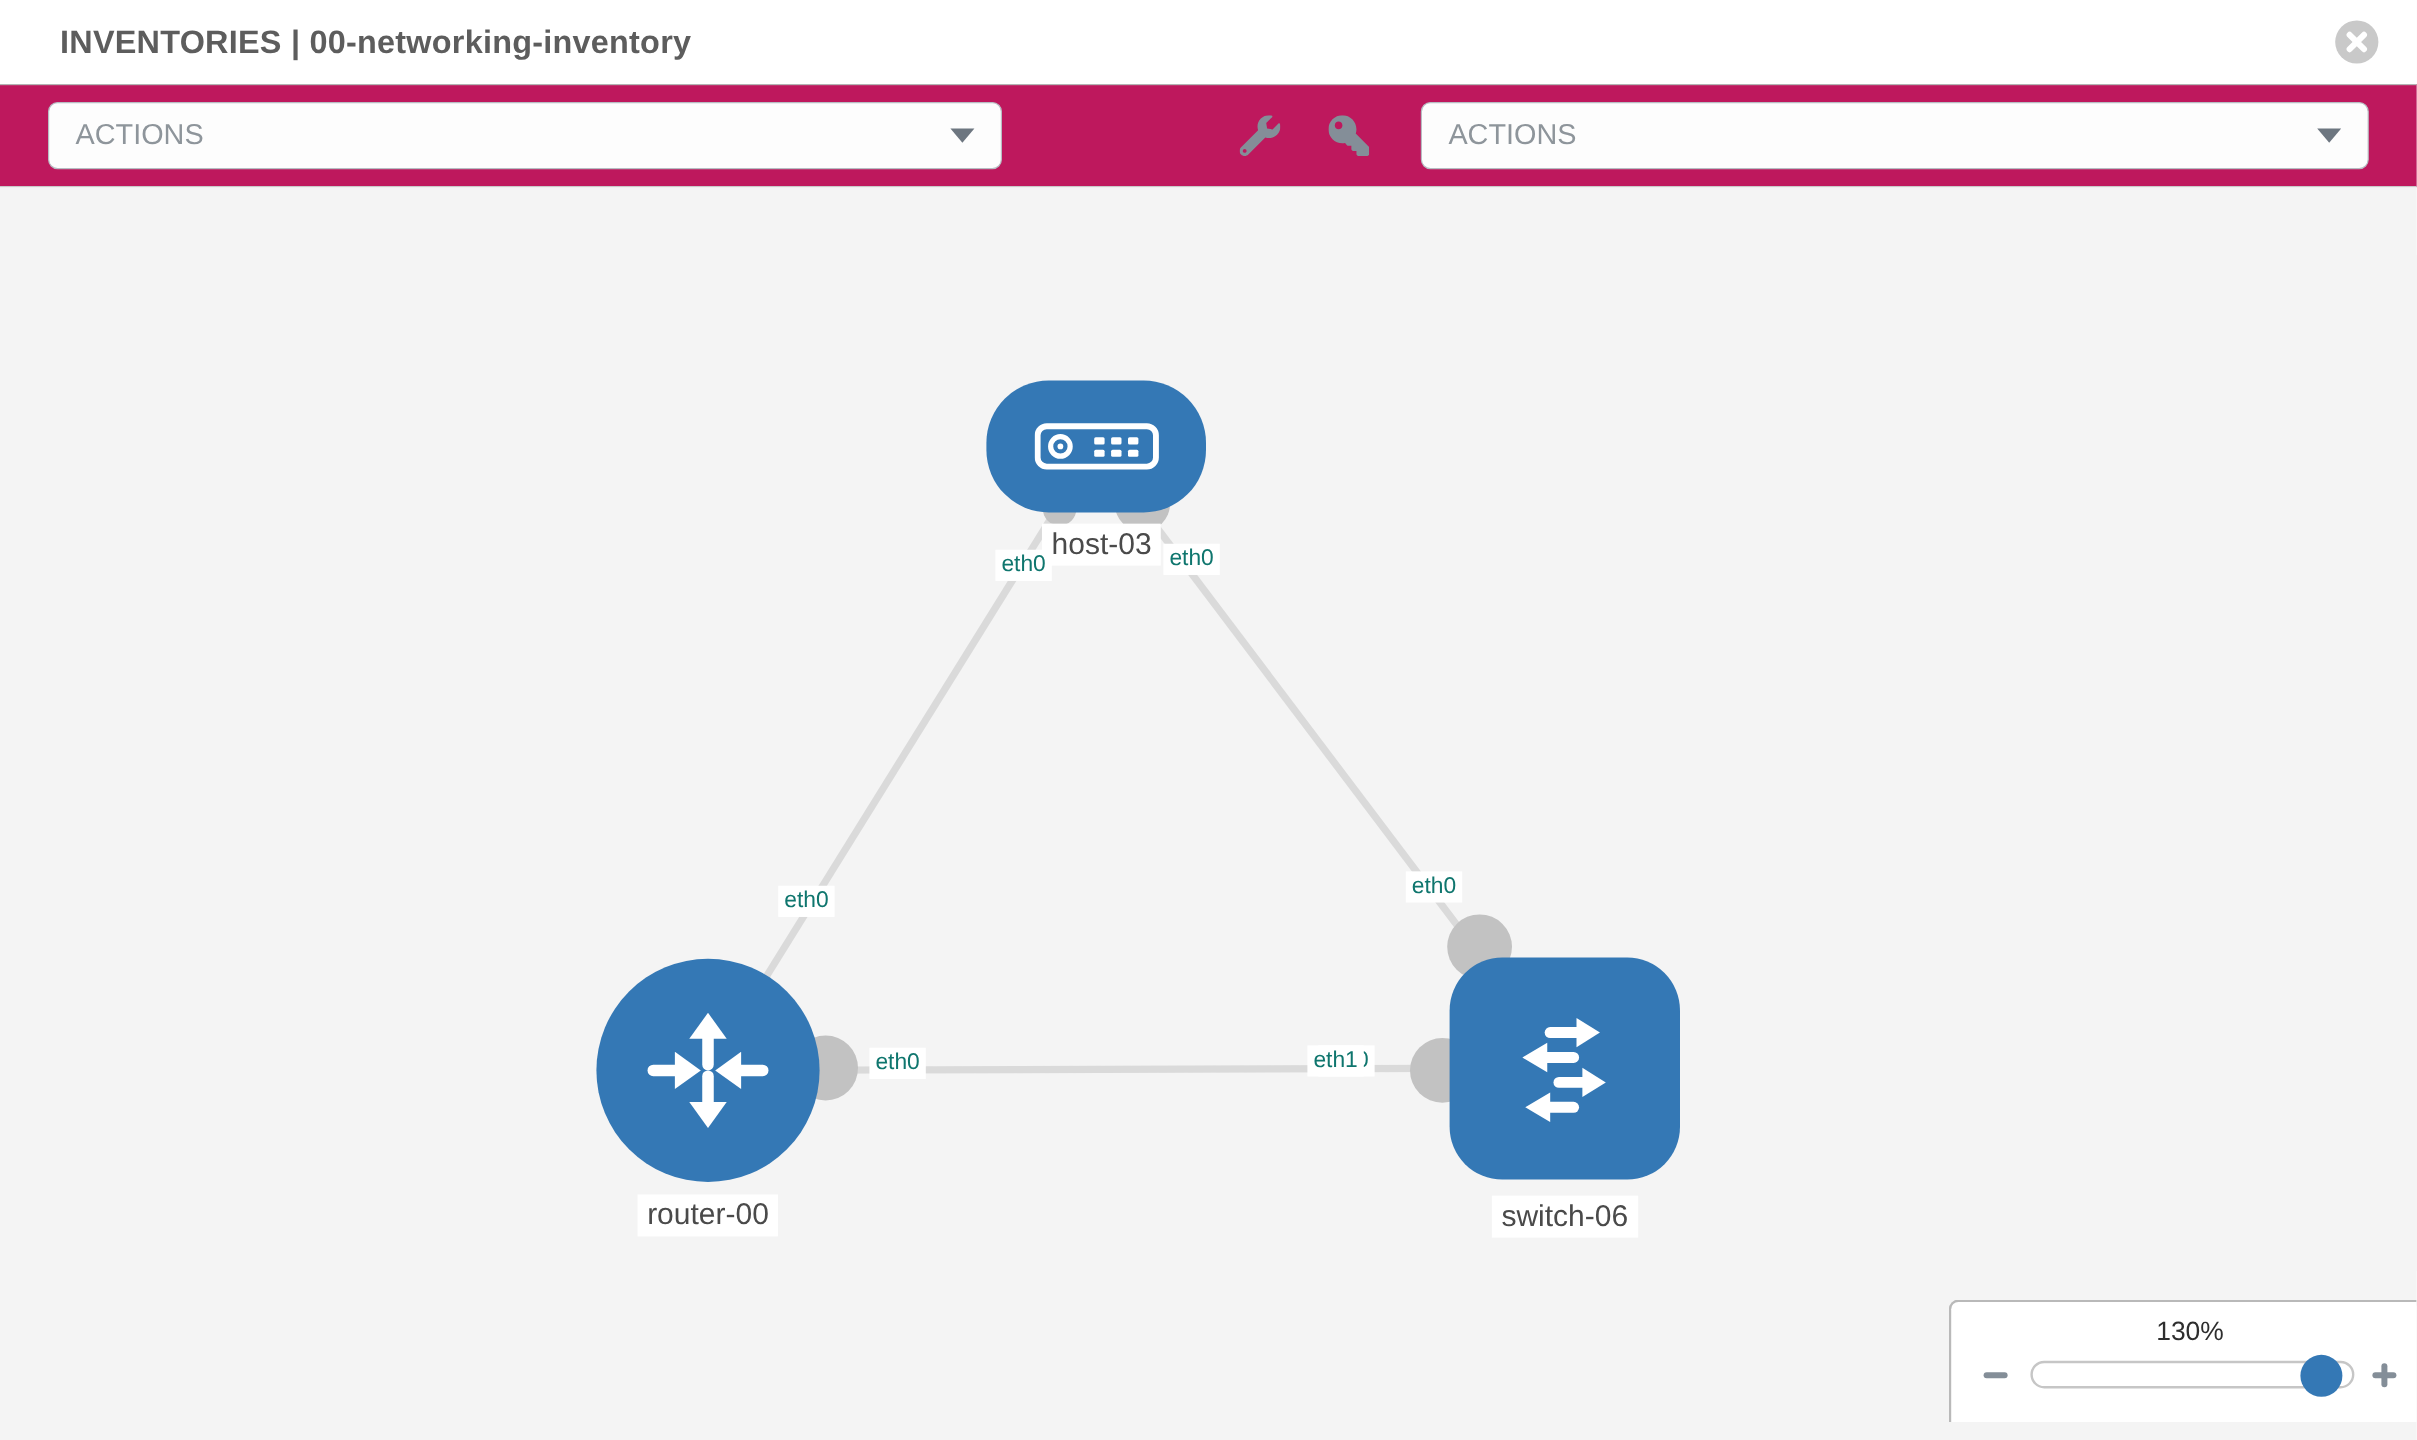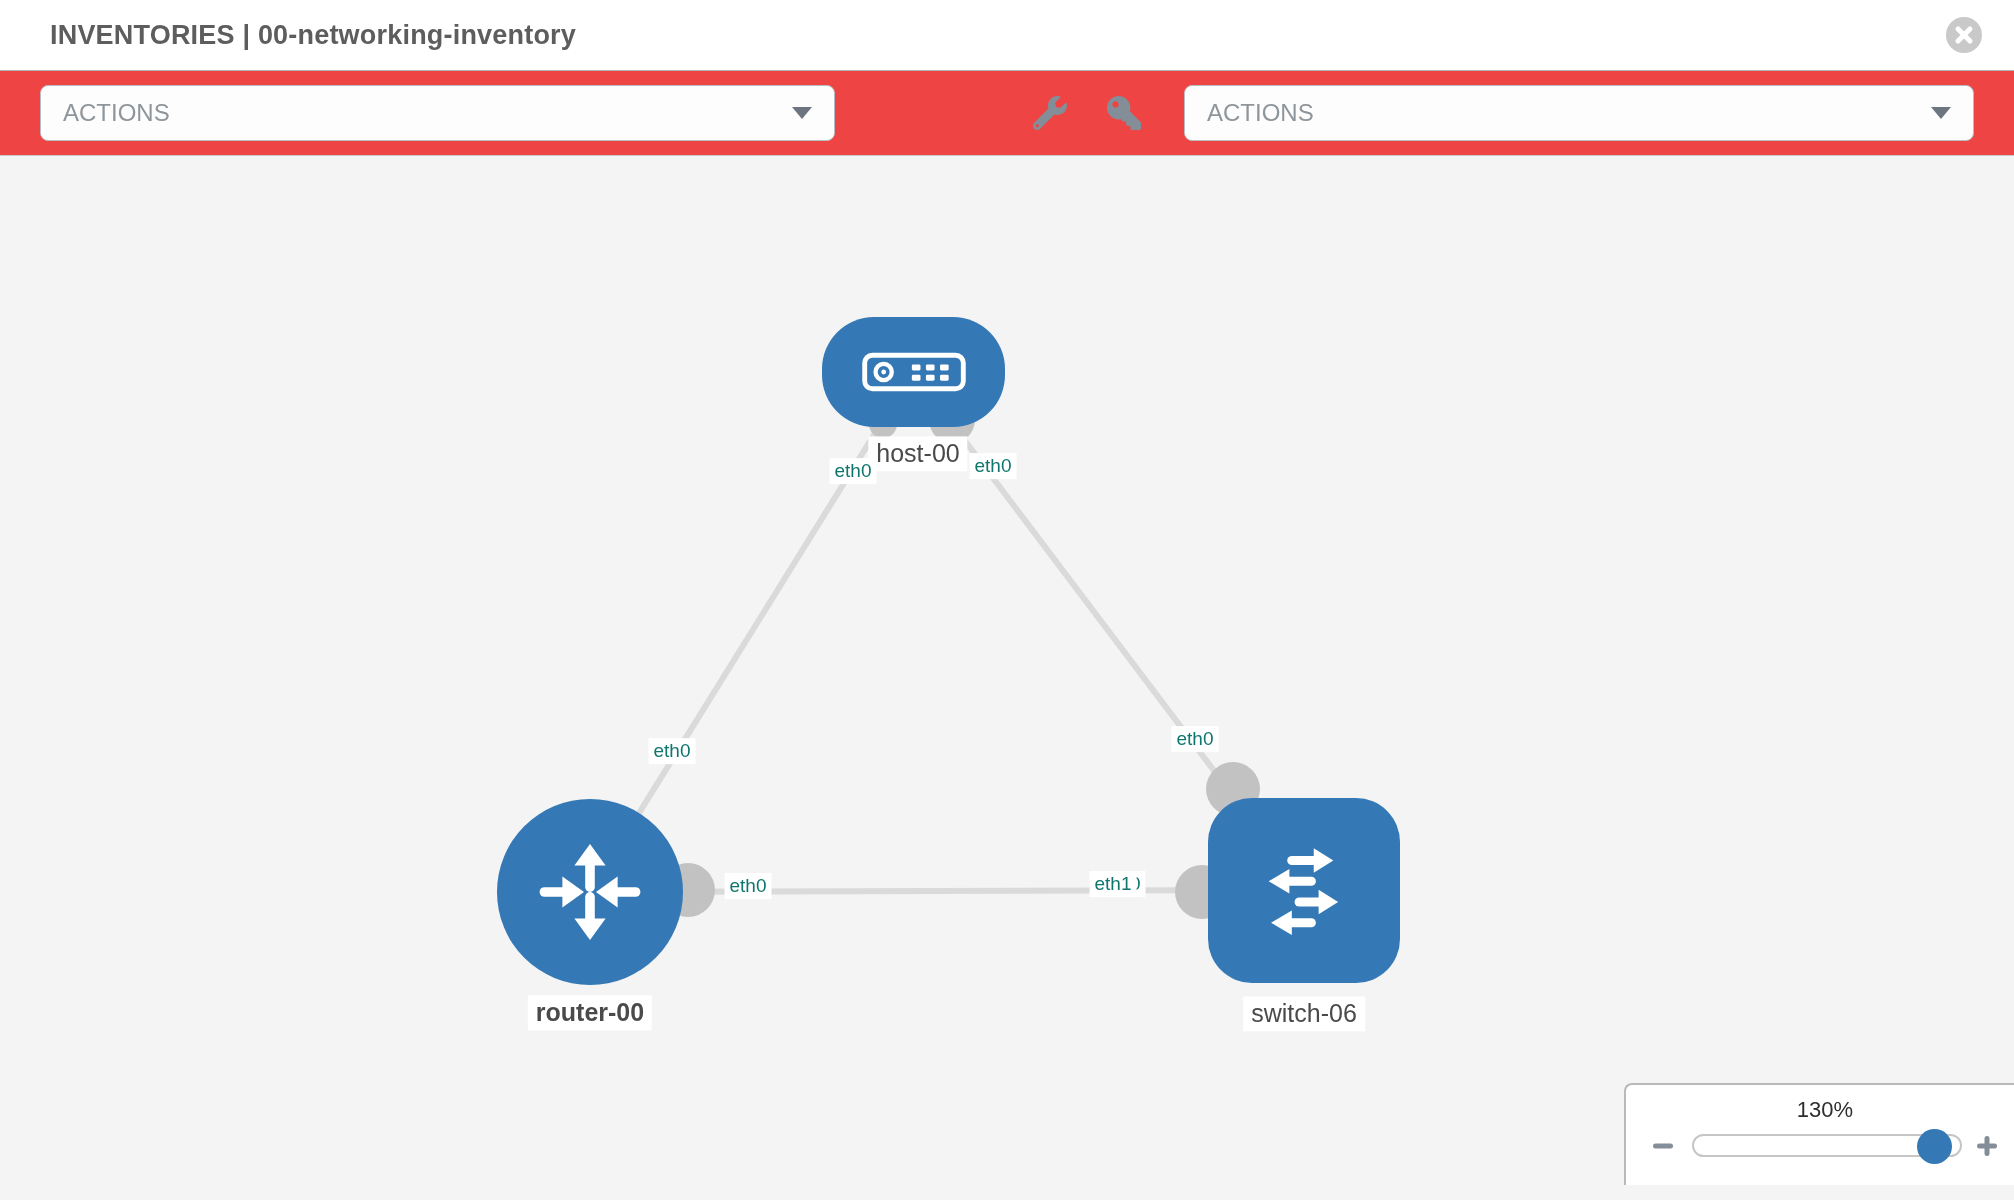--- a/index.html
+++ b/index.html
@@ -13,21 +13,21 @@
   }
   .page-title { font-size: 27px; font-weight: 700; color: #5d5d5d; letter-spacing: 0.2px; margin-left: 10px; }
   .close-btn {
     position: absolute; right: 32px; top: 17px; width: 36px; height: 36px;
     border-radius: 50%; background: #c9c9c9; border: none; cursor: pointer;
     display: flex; align-items: center; justify-content: center;
   }
 
   
   .toolbar {
-    width: 100%; height: 86px; background: #ef4444;
+    width: 100%; height: 86px; background: #be185d;
     border-top: 1px solid #b3b3b3; border-bottom: 1px solid #c9c9c9;
     display: flex; align-items: center; padding: 0 40px; gap: 0;
   }
   .select-box {
     height: 56px; background: #fdfdfd; border: 1px solid #b7bdc3; border-radius: 8px;
     display: flex; align-items: center; justify-content: space-between;
     padding: 0 22px; cursor: pointer;
   }
   .select-box .ph { font-size: 24px; color: #8e959b; }
   .caret-down {
@@ -184,22 +184,22 @@
           <polygon points="21,42 38,32 38,52" stroke="none"></polygon>
           <line x1="46" y1="59" x2="64" y2="59"></line>
           <polygon points="78,59 62,49 62,69" stroke="none"></polygon>
           <line x1="56" y1="76" x2="38" y2="76"></line>
           <polygon points="23,76 40,66 40,86" stroke="none"></polygon>
         </g>
       </svg>
     </span>
   </div>
 
-  <div class="chip node-chip" style="left:918px; top:298px;">host-00</div>
-  <div class="chip node-chip" style="left:590px; top:857px;font-weight:bold;">router-00</div>
+  <div class="chip node-chip" style="left:918px; top:298px;">host-03</div>
+  <div class="chip node-chip" style="left:590px; top:857px;">router-00</div>
   <div class="chip node-chip" style="left:1304px; top:858px;">switch-06</div>
 
   <div class="chip if-chip" style="left:853px; top:315px;">eth0</div>
   <div class="chip if-chip" style="left:993px; top:310px;">eth0</div>
   <div class="chip if-chip" style="left:672px; top:595px;">eth0</div>
   <div class="chip if-chip" style="left:1195px; top:583px;">eth0</div>
   <div class="chip if-chip" style="left:748px; top:730px;">eth0</div>
   <div class="chip if-chip" style="left:1122px; top:728px; z-index:4;">eth0</div>
   <div class="chip if-chip" style="left:1113px; top:728px; z-index:5;">eth1</div>
 

